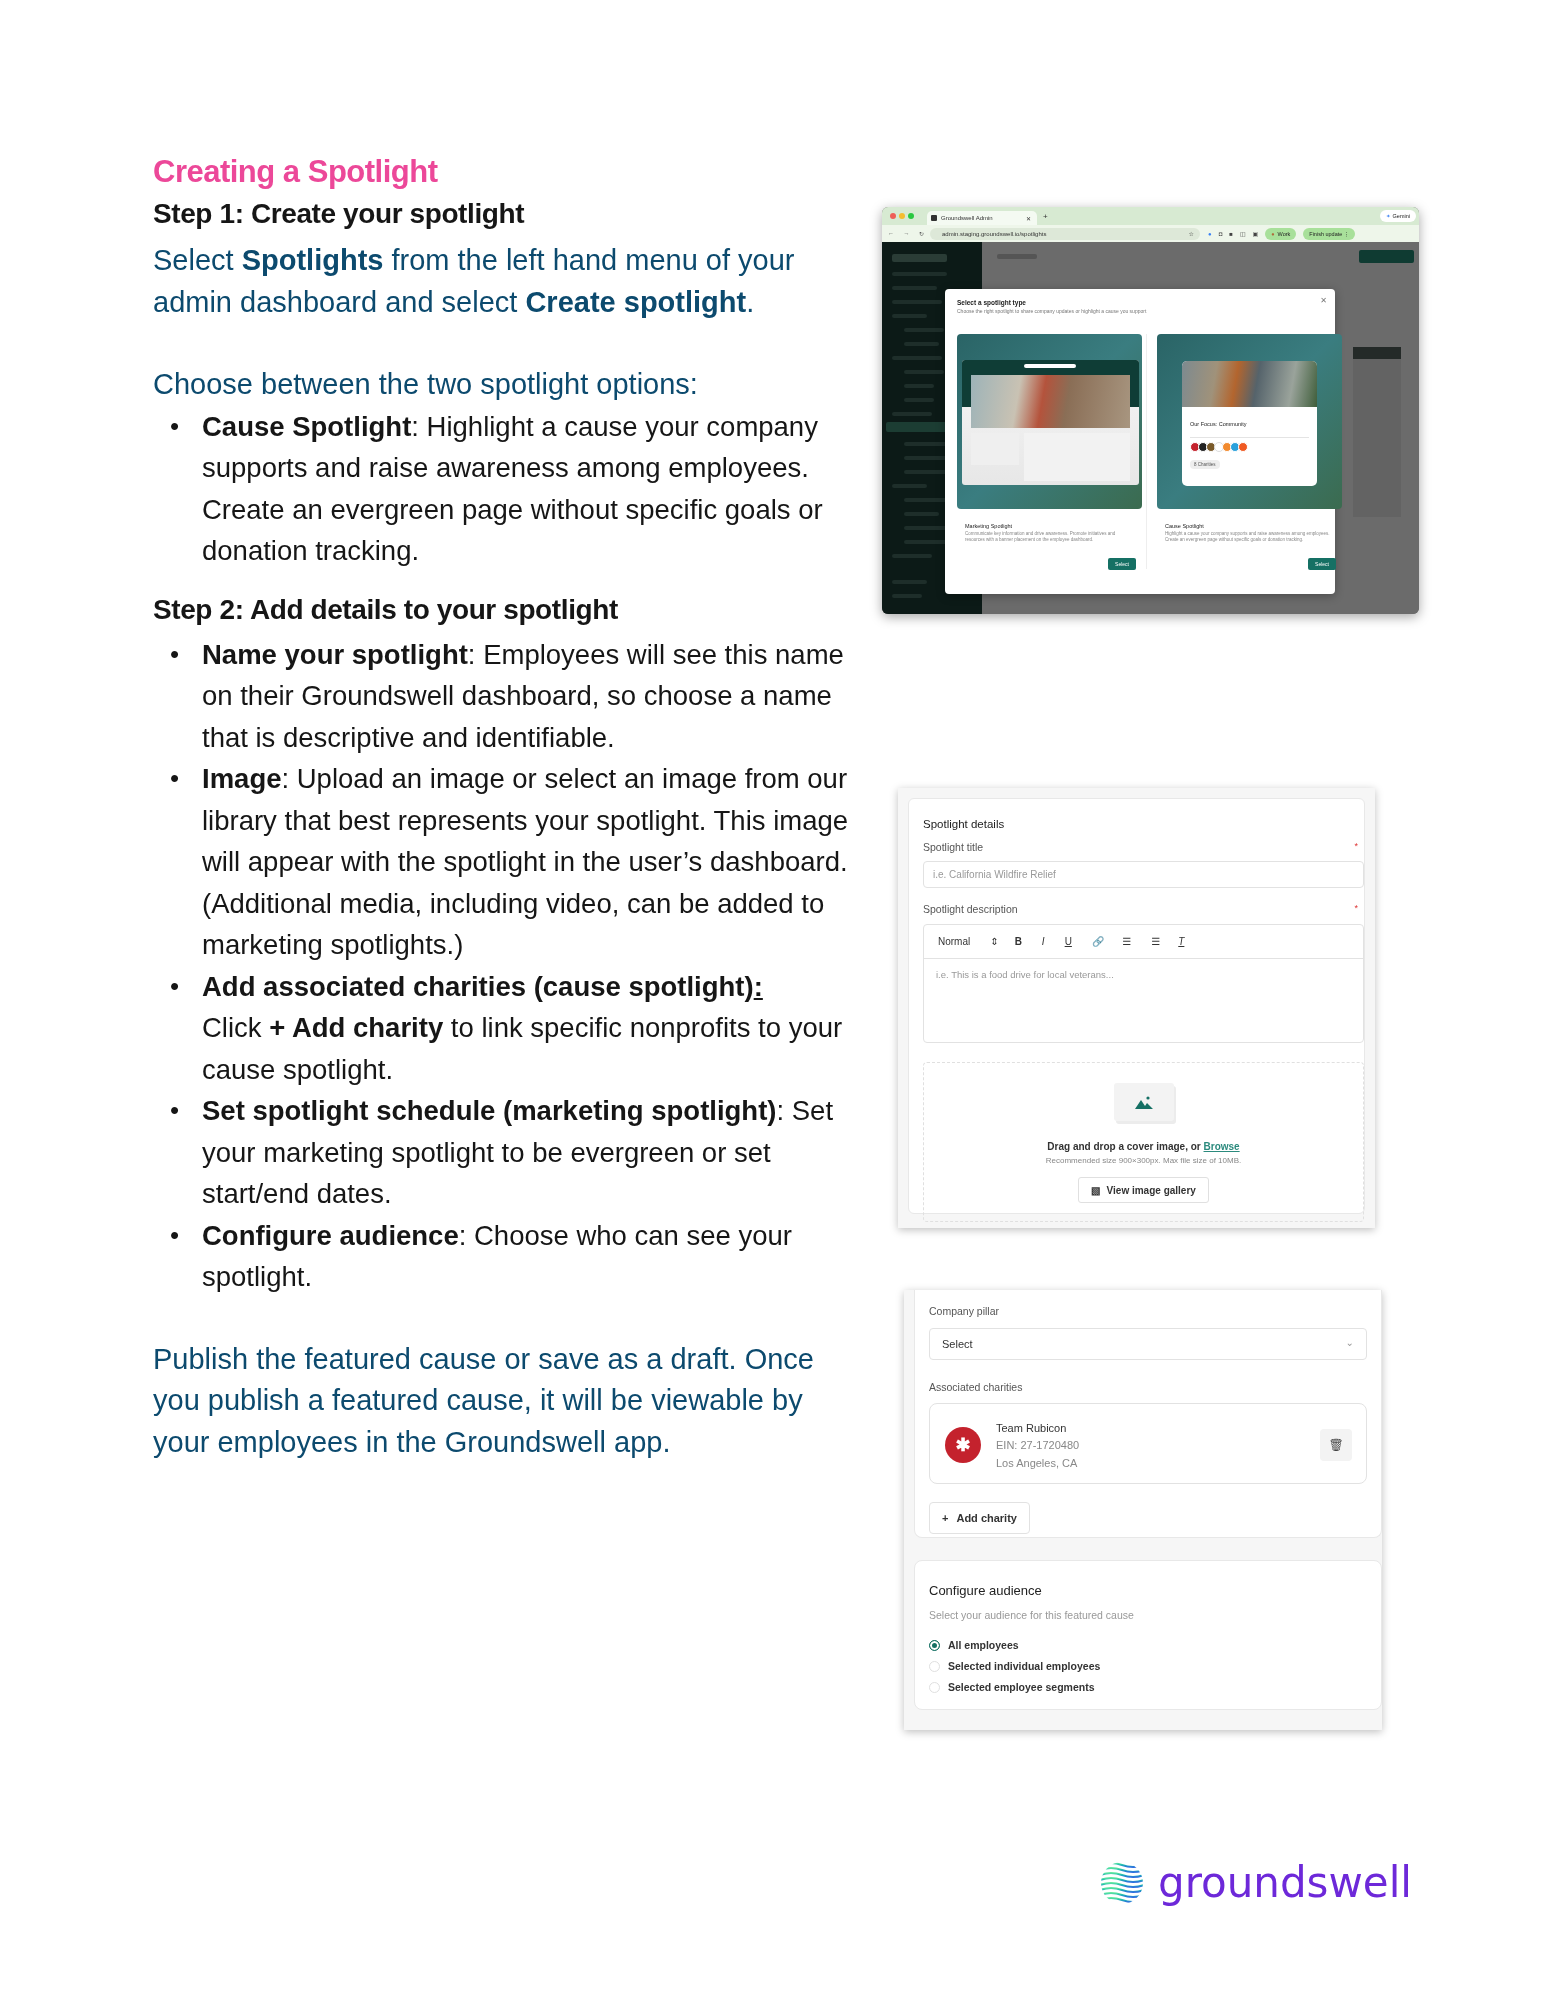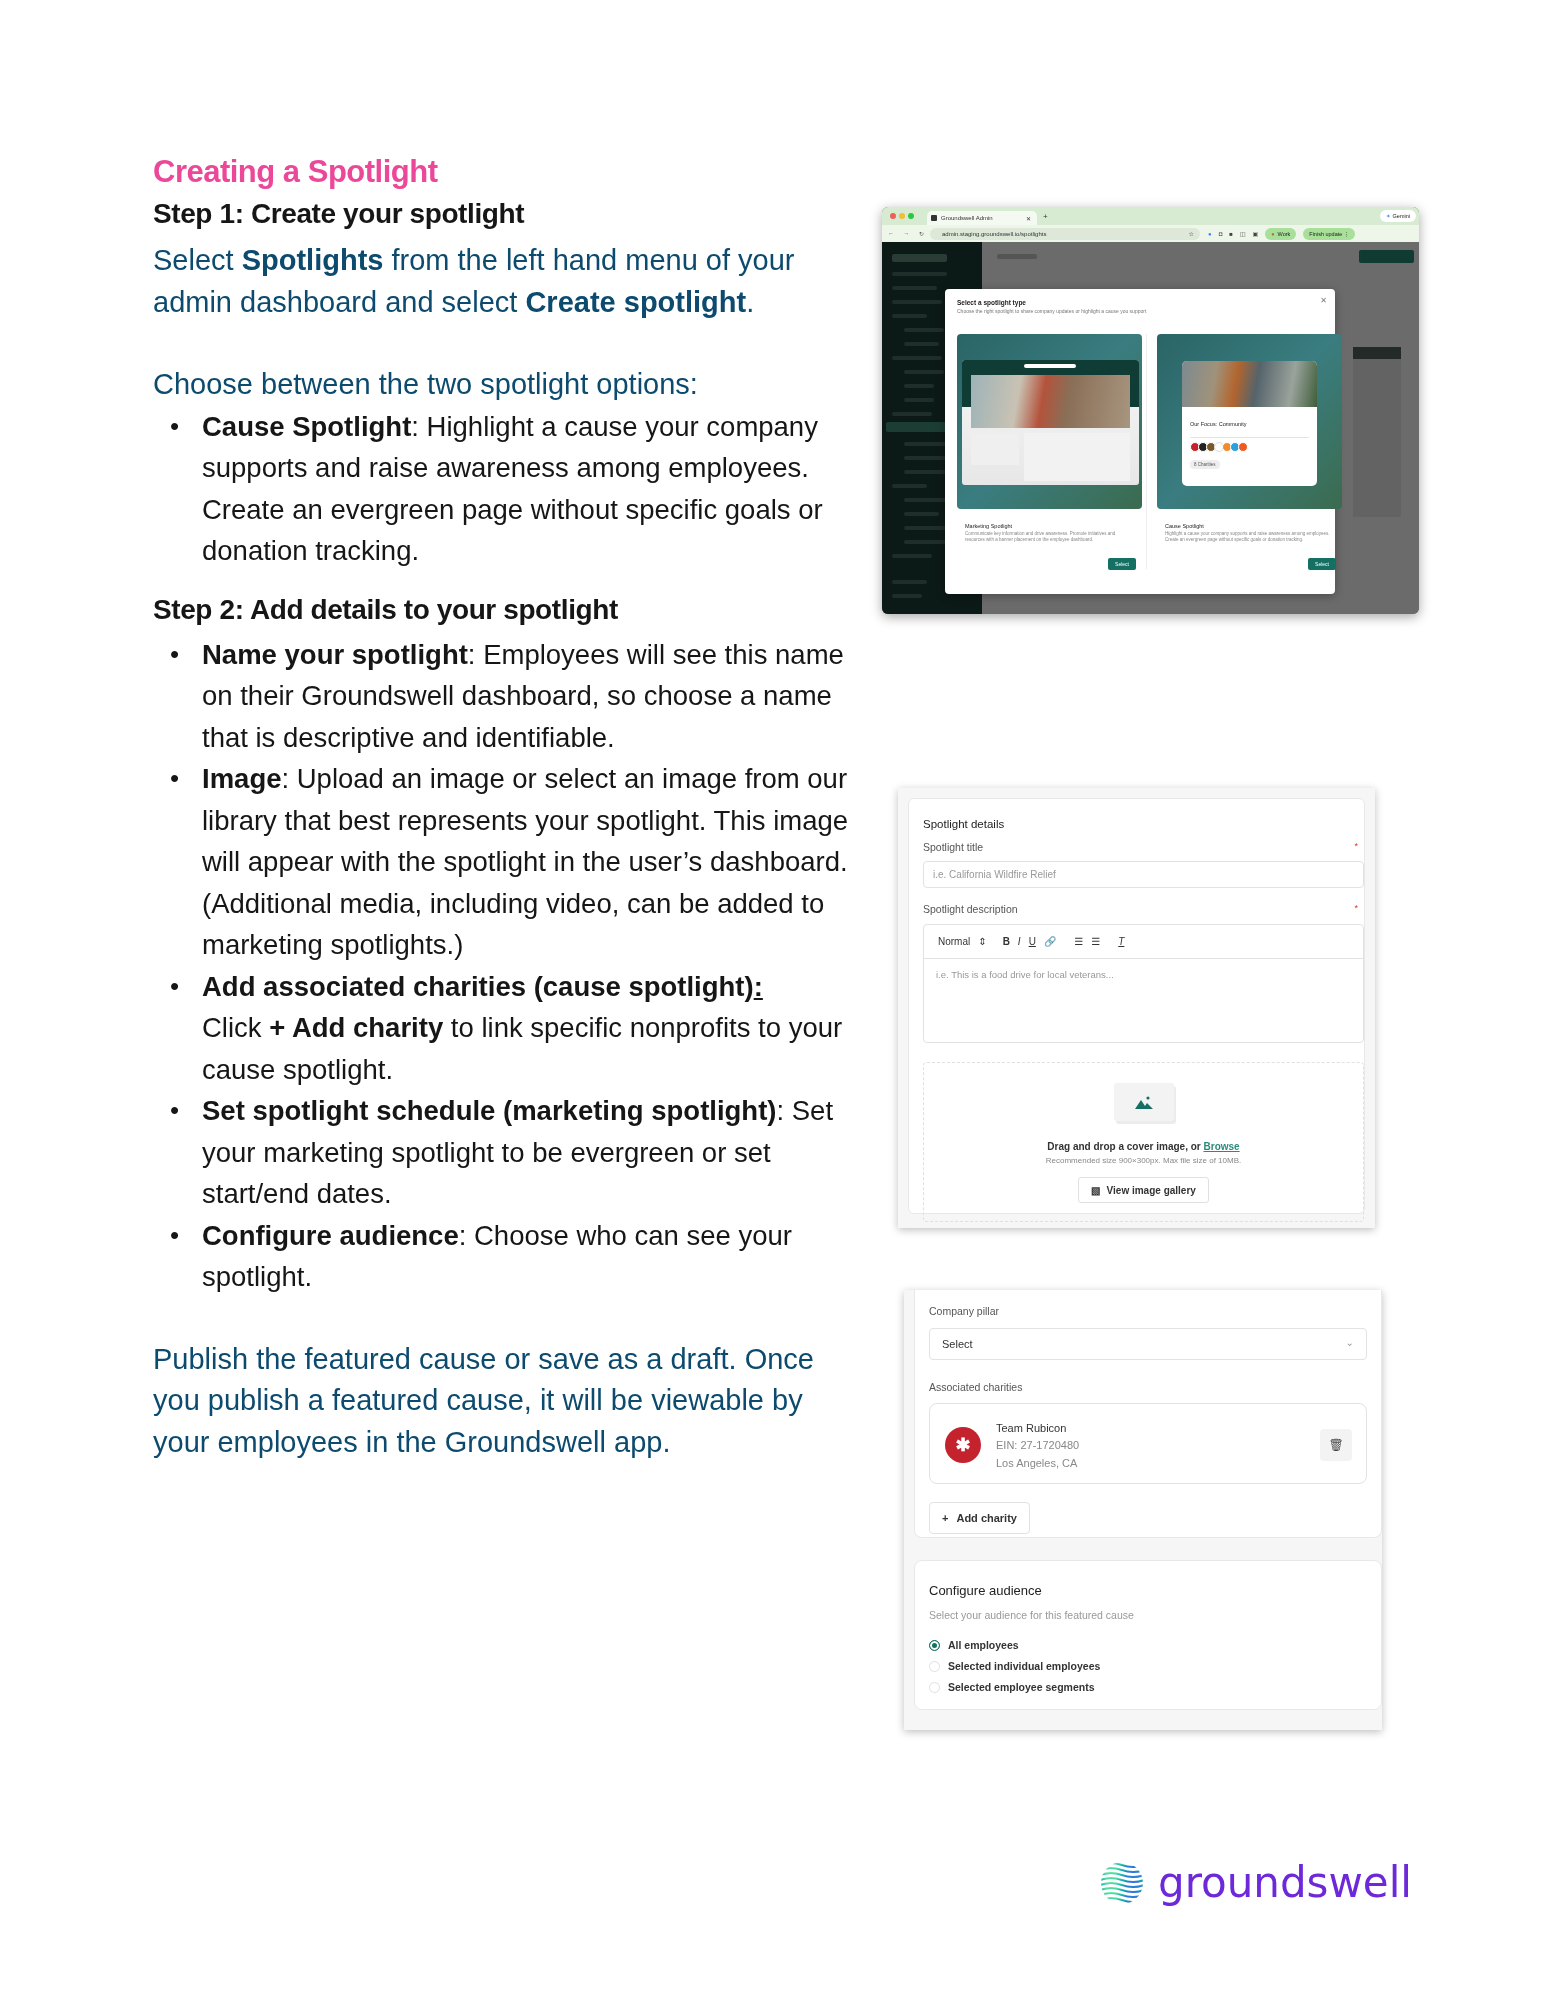--- a/index.html
+++ b/index.html
@@ -70,21 +70,21 @@
 
   
   .shot2 { position: absolute; left: 898px; top: 788px; width: 477px; height: 440px; background: #f6f6f6; box-shadow: 0 2px 8px rgba(0,0,0,0.25); }
   .card2 { position: absolute; left: 10px; top: 10px; right: 10px; bottom: 14px; background: #fff; border: 1px solid #e8e8e8; border-radius: 6px; }
   .lbl { position: absolute; font-size: 10.5px; color: #555; }
   .ttl { position: absolute; font-size: 11.5px; color: #222; }
   .req { position: absolute; right: 6px; font-size: 9px; color: #d33; }
   .inp { position: absolute; left: 14px; right: 0; height: 27px; border: 1px solid #e2e2e2; border-radius: 4px; font-size: 10px; color: #999; display: flex; align-items: center; padding-left: 9px; }
   .editor { position: absolute; left: 14px; right: 0; top: 125px; height: 119px; border: 1px solid #e2e2e2; border-radius: 4px; }
   .toolbar { height: 34px; border-bottom: 1px solid #e2e2e2; display: flex; align-items: center; padding-left: 14px; font-size: 10px; color: #333; }
-  .toolbar span { margin-right: 8px; }
+  .toolbar span { margin-right: 20px; }
   .placeholder2 { font-size: 9.5px; color: #999; padding: 10px 0 0 12px; }
   .dropzone { position: absolute; left: 14px; right: 0; top: 263px; height: 160px; border: 1px dashed #e0e0e0; border-radius: 4px; text-align: center; }
   .imgicon { width: 60px; height: 38px; background: #f3f3f3; border-radius: 3px; margin: 20px auto 0; display: flex; align-items: center; justify-content: center; color: #157064; box-shadow: 2px 3px 0 #ececec; }
   .dz1 { font-size: 10px; font-weight: 700; color: #333; margin-top: 20px; }
   .dz1 a { color: #2b8a7d; text-decoration: underline; }
   .dz2 { font-size: 8px; color: #888; margin-top: 4px; }
   .gallerybtn { display: inline-flex; align-items: center; gap: 6px; margin-top: 12px; height: 26px; padding: 0 12px; border: 1px solid #e0e0e0; border-radius: 3px; font-size: 10px; font-weight: 700; color: #333; background: #fff; }
 
   
   .shot3 { position: absolute; left: 904px; top: 1290px; width: 478px; height: 440px; background: #f6f6f6; box-shadow: 0 2px 8px rgba(0,0,0,0.25); }

